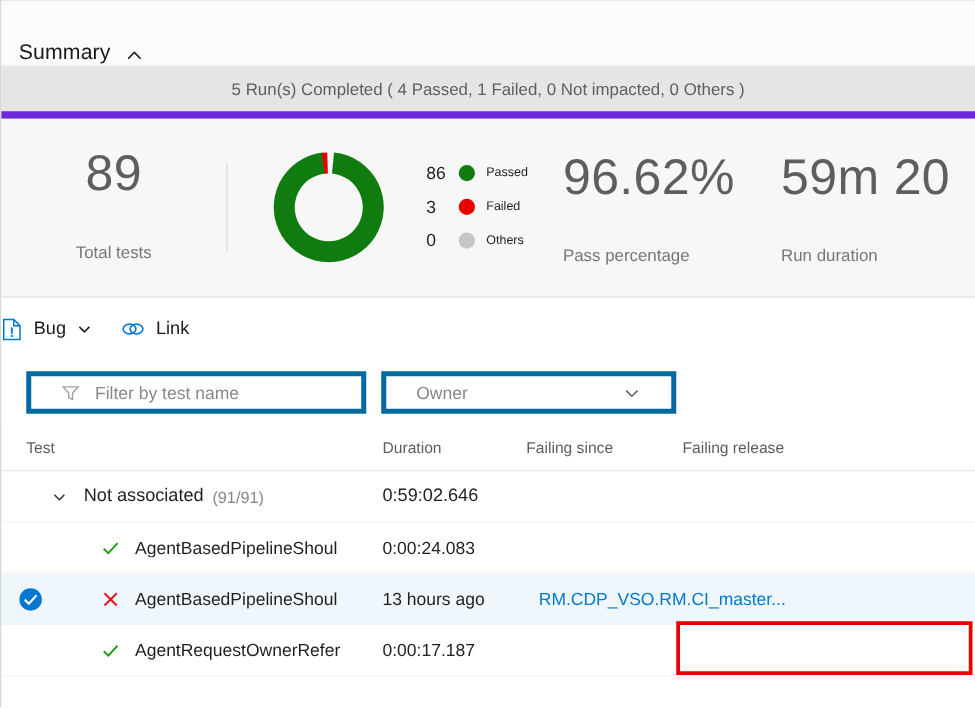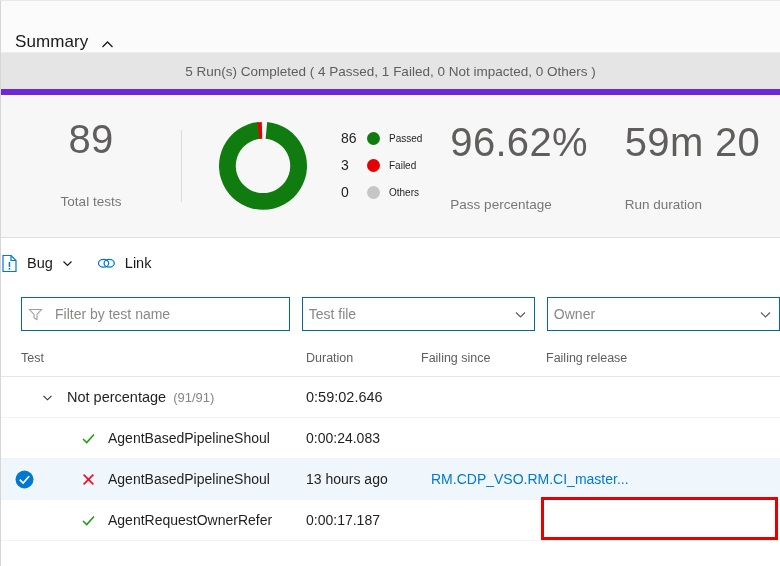--- a/index.html
+++ b/index.html
@@ -160,25 +160,25 @@
   
   .filters {
     height: 52px;
     display: flex;
     align-items: center;
     padding-left: 20px;
     background: #fff;
   }
   .filter-box {
     height: 34px;
-    border: 1px solid #0369a1;
+    border: 4px solid #0369a1;
     background: #fff;
     display: flex;
     align-items: center;
-    padding: 0 6px;
+    padding: 0 24px;
     font-size: 14px;
     color: #8a8886;
   }
   .filter-name { width: 272px; }
   .filter-file { width: 236px; margin-left: 12px; justify-content: space-between; }
   .filter-owner { width: 236px; margin-left: 12px; justify-content: space-between; }
   .funnel-icon { margin-right: 12px; display:flex; align-items:center; }
   .sel-caret { display: flex; align-items: center; }
 
   
@@ -351,28 +351,20 @@
   <div class="filters">
     <div class="filter-box filter-name">
       <span class="funnel-icon">
         <svg width="15" height="15" viewBox="0 0 15 15">
           <polygon points="1.5,2.5 13.5,2.5 9,7.5 9,12.5 6,11 6,7.5" fill="none" stroke="#a19f9d" stroke-width="1.1"></polygon>
         </svg>
       </span>
       <span>Filter by test name</span>
     </div>
 
-    <div class="filter-box filter-file">
-      <span>Test file</span>
-      <span class="sel-caret">
-        <svg width="15" height="15" viewBox="0 0 15 15">
-          <polyline points="3,5.5 7.5,10 12,5.5" fill="none" stroke="#605e5c" stroke-width="1.2"></polyline>
-        </svg>
-      </span>
-    </div>
 
     <div class="filter-box filter-owner">
       <span>Owner</span>
       <span class="sel-caret">
         <svg width="15" height="15" viewBox="0 0 15 15">
           <polyline points="3,5.5 7.5,10 12,5.5" fill="none" stroke="#605e5c" stroke-width="1.2"></polyline>
         </svg>
       </span>
     </div>
   </div>
@@ -386,21 +378,21 @@
       <div class="col-release">Failing release</div>
     </div>
 
     <div class="trow group">
       <div class="cell-test">
         <span class="group-caret">
           <svg width="13" height="13" viewBox="0 0 13 13">
             <polyline points="2.5,4.8 6.5,8.8 10.5,4.8" fill="none" stroke="#323130" stroke-width="1.15"></polyline>
           </svg>
         </span>
-        <span class="group-name">Not percentage</span>
+        <span class="group-name">Not associated</span>
         <span class="group-count">(91/91)</span>
       </div>
       <div class="cell-duration">0:59:02.646</div>
       <div class="cell-since"></div>
       <div class="cell-release"></div>
     </div>
 
     <div class="trow">
       <div class="cell-test">
         <span class="test-status">

